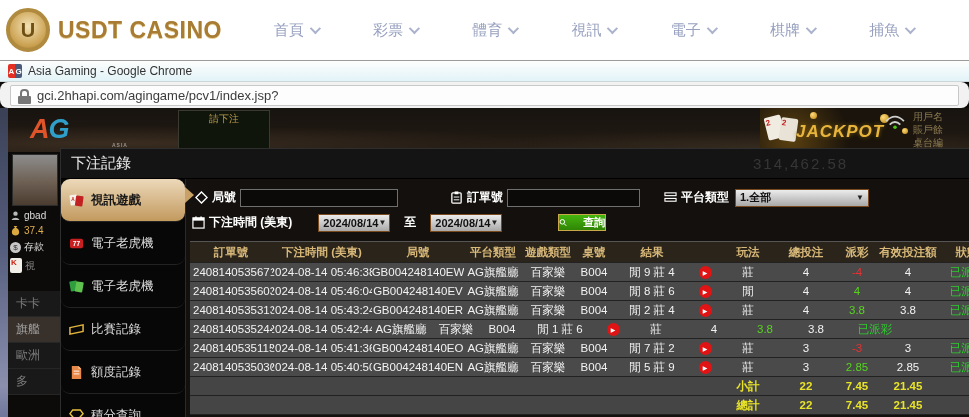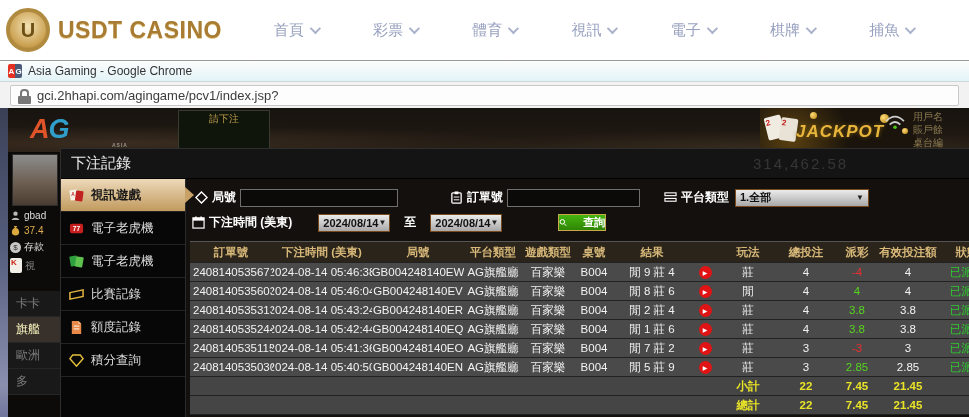--- a/index.html
+++ b/index.html
@@ -16,21 +16,21 @@
   .chev { width:8px; height:8px; border-right:2px solid #aab2cc; border-bottom:2px solid #aab2cc; transform:rotate(45deg) translateY(-2px); }
 
   
   .chrome-titlebar { position:absolute; top:60px; left:0; width:969px; height:22px; background:linear-gradient(#fdfdfd,#e2f3f7); border-top:1px solid #9a9a9a; border-bottom:1px solid #cfd6d8; display:flex; align-items:center; gap:6px; padding-left:8px; }
   .ag-favicon { width:14px; height:14px; display:flex; border-radius:2px; overflow:hidden; font-size:8px; font-weight:bold; color:#fff; }
   .ag-favicon i { font-style:normal; width:7px; display:flex; align-items:center; justify-content:center; }
   .ag-favicon .a { background:#e33022; } .ag-favicon .g { background:#4a5a78; }
   .chrome-title { font-size:12px; color:#333; }
 
   
-  .urlbar-row { position:absolute; top:82px; left:0; width:969px; height:26px; background:#f2f2f2; display:flex; align-items:center; padding:0 10px; }
+  .urlbar-row { position:absolute; top:82px; left:0; width:969px; height:26px; background:#f2f2f2; display:flex; align-items:center; padding:0 10px;border-radius:8px; }
   .urlbar { flex:1; height:21px; background:#fdfdfd; border:1px solid #c8c8c8; border-radius:2px; display:flex; align-items:center; gap:8px; padding:0 9px; }
   .lock-icon { width:9px; height:7px; border:2px solid #777; border-bottom:none; border-radius:4px 4px 0 0; position:relative; top:-3px; }
   .lock-icon::after { content:""; position:absolute; left:-4px; top:5px; width:13px; height:8px; background:#777; border-radius:1px; }
   .url-text { font-size:13px; color:#3c3c3c; }
 
   
   .page { position:absolute; top:108px; left:0; width:969px; height:309px; background:#0d0b09; overflow:hidden; }
   .left-strip { position:absolute; left:0; top:0; width:8px; height:309px; background:linear-gradient(#3a4156,#555d7d 45%,#8a8fae 90%,#6f769b); }
   .video-band { position:absolute; left:8px; top:0; width:961px; height:44px; background:radial-gradient(ellipse at 12% 80%, #3a2c20 0%, rgba(0,0,0,0) 35%), radial-gradient(ellipse at 78% 90%, #352a1e 0%, rgba(0,0,0,0) 30%), linear-gradient(#17130f,#241c14); }
   .ag-logo-bg { position:absolute; left:22px; top:6px; font-size:27px; font-weight:bold; font-style:italic; letter-spacing:-1px; }
@@ -46,29 +46,29 @@
   .right-info { position:absolute; left:905px; top:2px; width:64px; font-size:10px; color:#8a7a50; line-height:13px; white-space:nowrap; }
   .wifi-icon { position:absolute; left:876px; top:6px; width:22px; height:16px; }
   .user-col { position:absolute; left:8px; top:44px; width:54px; }
   .avatar { width:46px; height:52px; margin:2px 0 2px 4px; background:linear-gradient(#8d8d8d,#6d5f52 55%,#4a3c30); border:1px solid #2c2c2c; }
   .uc-row { display:flex; align-items:center; gap:3px; padding:2px 0 2px 2px; color:#ddd; font-size:10px; white-space:nowrap; }
   .uc-row.gold { color:#dfae4e; }
   .mini-icon { width:11px; height:11px; border-radius:50%; display:inline-flex; align-items:center; justify-content:center; font-size:8px; flex:0 0 auto; }
   .card-k { width:12px; height:15px; background:#f2efe8; border-radius:2px; color:#c21; font-size:8px; font-weight:bold; text-align:left; padding-left:1px; flex:0 0 auto; }
   .hall-tabs { margin-top:16px; }
   .hall-tab { height:26px; display:flex; align-items:center; padding-left:8px; font-size:12px; color:#7d7d7d; background:#191919; border-bottom:1px solid #262626; white-space:nowrap; }
-  .hall-tab.active { background:#38302a; color:#fef9c3; }
+  .hall-tab.active { background:#38302a; color:#a3a3a3; }
 
   
   .modal { position:absolute; left:60px; top:40px; width:909px; height:269px; display:flex; flex-direction:column; background:#0e0c0a; border-top:1px solid #2e2e2e; border-left:1px solid #2e2e2e; }
   .modal-titlebar { height:30px; background:#141414; display:flex; align-items:center; padding-left:10px; color:#ececec; font-size:15px; position:relative; border-bottom:1px solid #000; }
   .jp-ghost { position:absolute; left:692px; top:6px; font-size:15px; letter-spacing:2px; color:#8a8a8a; opacity:.28; }
   .modal-body { flex:1; display:flex; min-height:0; }
   .m-sidebar { width:125px; background:#070707; border-right:1px solid #2a2a2a; }
-  .m-item { height:33px; display:flex; align-items:center; gap:7px; padding-left:8px; color:#dcdcdc; font-size:12.5px; border-bottom:1px solid #232323; position:relative; cursor:pointer; white-space:nowrap; }
+  .m-item { height:43px; display:flex; align-items:center; gap:7px; padding-left:8px; color:#dcdcdc; font-size:12.5px; border-bottom:1px solid #232323; position:relative; cursor:pointer; white-space:nowrap;border-radius:9px; }
   .m-item.active { background:linear-gradient(#ecd9ba,#c29a5e); color:#171717; font-weight:bold; }
   .m-item.active::after { content:""; position:absolute; right:-9px; top:8px; border-left:9px solid #c8a166; border-top:8px solid transparent; border-bottom:8px solid transparent; z-index:5; }
   .m-icon { width:15px; height:15px; flex:0 0 auto; display:flex; align-items:center; justify-content:center; }
   .m-content { flex:1; background:#14100d; padding:7px 0 0 4px; overflow:hidden; position:relative; }
 
   
   .f-row { display:flex; align-items:center; height:23px; white-space:nowrap; }
   .f-label { color:#fff; font-size:12px; font-weight:bold; display:flex; align-items:center; gap:4px; }
   .f-input { background:#0c0a08; border:1px solid #6f6f6f; height:18px; width:158px; color:#ddd; font-size:11px; padding:0 4px; }
   .f-input.short { width:133px; }
@@ -401,21 +401,20 @@
                   </div>
                   <div class="cell c-play">莊</div>
                   <div class="cell c-bet">4</div>
                   <div class="cell c-payout pos">3.8</div>
                   <div class="cell c-valid">3.8</div>
                   <div class="cell c-status st">已派彩</div>
                 </div>
                 <div class="trow">
                   <div class="cell c-order">240814053524468</div>
                   <div class="cell c-time">2024-08-14 05:42:44</div>
-                  <div class="cell c-round">GB004248140EQ</div>
                   <div class="cell c-platform">AG旗艦廳</div>
                   <div class="cell c-game">百家樂</div>
                   <div class="cell c-table">B004</div>
                   <div class="cell c-result">閒 1 莊 6</div>
                   <div class="cell c-picon">
                     <span class="play-icon">▶</span>
                   </div>
                   <div class="cell c-play">莊</div>
                   <div class="cell c-bet">4</div>
                   <div class="cell c-payout pos">3.8</div>

